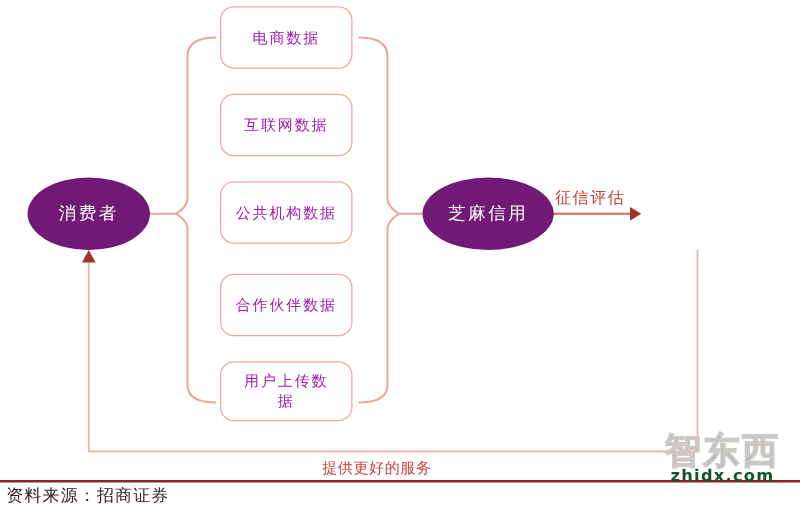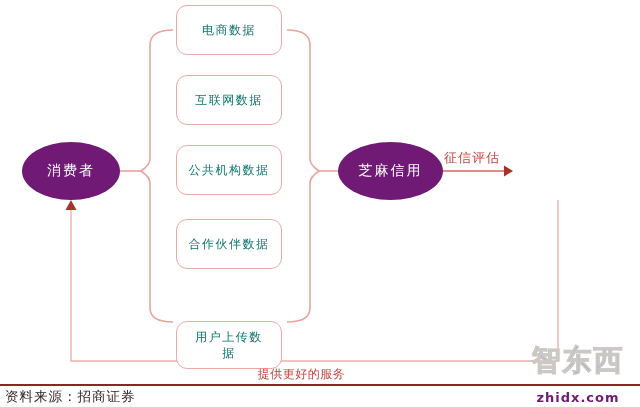--- a/index.html
+++ b/index.html
@@ -36,32 +36,32 @@
     position: absolute;
     left: 176px;
     width: 106px;
     height: 50px;
     border: 1.5px solid #efa8a2;
     border-radius: 11px;
     background: #ffffff;
     display: flex;
     align-items: center;
     justify-content: center;
-    color: #0f766e;
+    color: #a21caf;
     font-size: 12px;
     letter-spacing: 1.5px;
     text-align: center;
     white-space: pre-line;
     line-height: 1.35;
   }
   #srcbox-0 { top: 5px;   }
   #srcbox-1 { top: 75px;  }
   #srcbox-2 { top: 145px; }
   #srcbox-3 { top: 219px; }
-  #srcbox-4 { top: 289px; height: 48px; margin-top: 32px; }
+  #srcbox-4 { top: 289px; height: 48px; }
 
   
   .edge-label {
     position: absolute;
     color: #c5443e;
     text-align: center;
   }
   #label-assessment { left: 432px; top: 149px; width: 80px;  font-size: 13px; letter-spacing: 1px; }
   #label-service    { left: 249px; top: 366px; width: 105px; font-size: 12px;   letter-spacing: 0.5px; }
 
@@ -94,24 +94,24 @@
     pointer-events: none;
   }
   .watermark .wm-logo {
     font-size: 29px;
     font-weight: bold;
     color: #3b82f6;
     -webkit-text-stroke: 1px #ccc8c3;
     letter-spacing: 2px;
   }
   .watermark .wm-site {
-    margin-top: 16px;
+    margin-top: 0;
     font-size: 13px;
     font-weight: bold;
-    color: #701a75;
+    color: #14532d;
     letter-spacing: 1px;
   }
 </style>
 </head>
 <body>
 
 <div class="canvas">
 
   <svg class="layer" width="640" height="407" viewBox="0 0 640 407">
 

